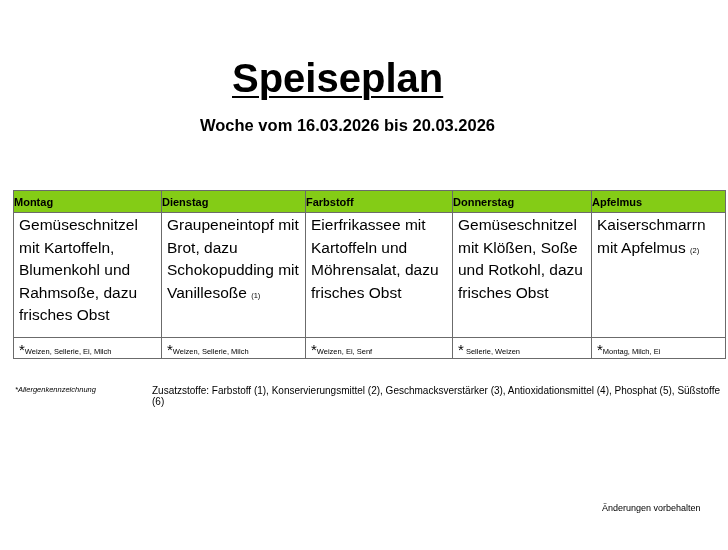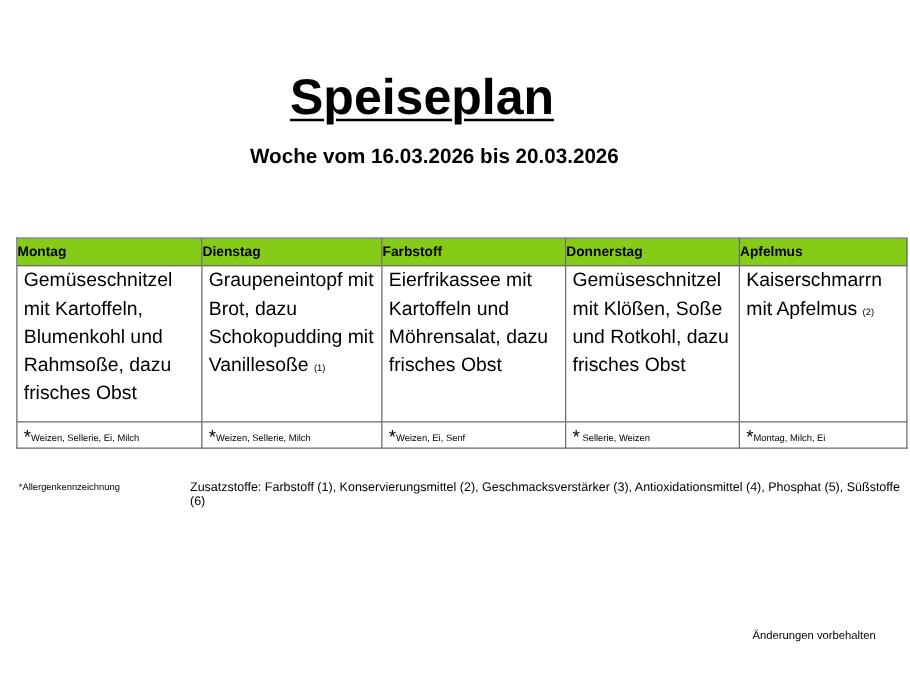--- a/index.html
+++ b/index.html
@@ -13,21 +13,21 @@
   table.plan { position:absolute; left:13px; top:190px; border-collapse:collapse;
                table-layout:fixed; width:712px; }
   table.plan th, table.plan td { border:1px solid #6b6b6b; }
   table.plan th { background:#84cc16; height:21px; font-size:11px; font-weight:bold;
                   text-align:left; padding:0; }
   table.plan td.dish { height:123px; vertical-align:top; font-size:15.5px; line-height:22.5px;
                        padding:1px 5px 0 5px; }
   table.plan td.allergen { height:20px; font-size:7.5px; padding:0 5px; vertical-align:middle;margin-top:20px; }
   .star { font-size:15px; position:relative; top:1px; }
   .note { font-size:7.5px; }
-  .footer-left { position:absolute; left:15px; top:385px; font-size:7.5px; }
+  .footer-left { position:absolute; left:15px; top:385px; font-size:7.5px;font-style:italic; }
   .footer-additives { position:absolute; left:152px; top:385px; font-size:10px; }
   .footer-right { position:absolute; left:602px; top:503px; font-size:9px;text-align:right; }
 </style>
 </head>
 <body>
 
 <div class="title">Speiseplan</div>
 <div class="subtitle">Woche vom 16.03.2026 bis 20.03.2026</div>
 
 <table class="plan">

